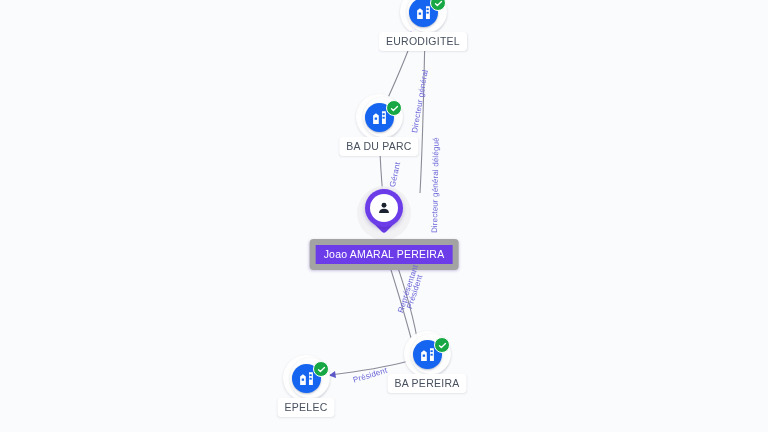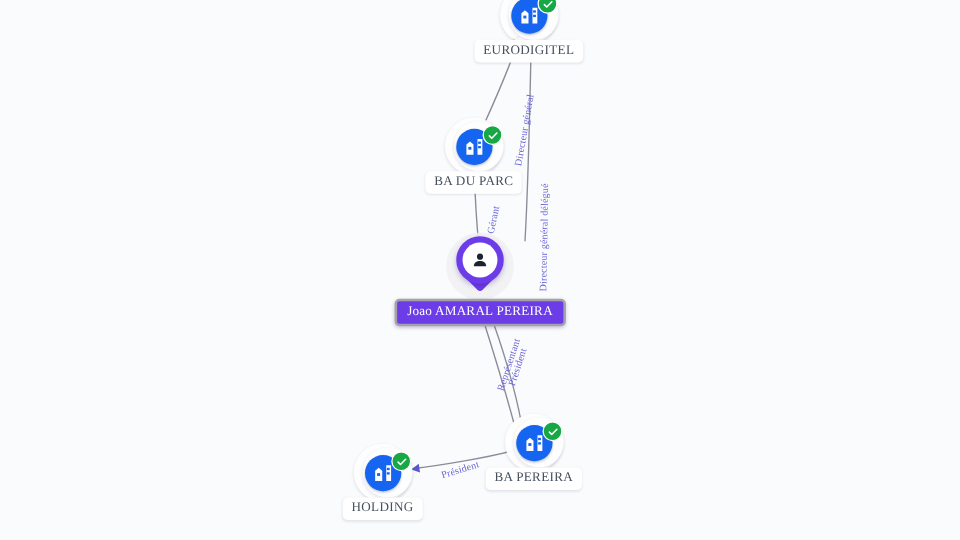--- a/index.html
+++ b/index.html
@@ -11,21 +11,20 @@
     height: 432px;
     overflow: hidden;
     background: #fafbfd;
     font-family: "Liberation Sans", sans-serif;
   }
   #graph-canvas {
     position: relative;
     width: 768px;
     height: 432px;
     background: #fafbfd;
-    font-family: Liberation Serif, serif;
   }
   #edge-layer {
     position: absolute;
     left: 0;
     top: 0;
     width: 768px;
     height: 432px;
   }
 
   
@@ -138,21 +137,21 @@
   .person-label {
     position: absolute;
     left: 50%;
     transform: translateX(-50%);
     top: 26px;
     white-space: nowrap;
     font-size: 10.5px;
     letter-spacing: 0.2px;
     color: #ffffff;
     background: #6c3ce9;
-    border: 2px solid #a3a3a3;
+    border: 6px solid #a3a3a3;
     padding: 3px 8px 4px 8px;
     border-radius: 4px;
     box-shadow: 0 1px 3px rgba(60,30,140,0.25);
   }
 
   
   .edge-label {
     position: absolute;
     white-space: nowrap;
     font-size: 8px;
@@ -273,21 +272,21 @@
         <rect x="5.2" y="12" width="3.4" height="3.2" fill="#1565f0"></rect>
         <rect x="16.2" y="6" width="3.2" height="2.6" fill="#1565f0"></rect>
         <rect x="16.2" y="11" width="3.2" height="2.6" fill="#1565f0"></rect>
       </svg>
     </div>
     <div class="verify-badge">
       <svg width="9" height="9" viewBox="0 0 24 24" fill="none">
         <path d="M4 12.5l5 5L20 6.5" stroke="#ffffff" stroke-width="3.4" stroke-linecap="round" stroke-linejoin="round"></path>
       </svg>
     </div>
-    <div class="node-label">HOLDING</div>
+    <div class="node-label">EPELEC</div>
   </div>
 
   <div class="edge-label" style="left:388px; top:186px; transform: rotate(-78deg);">Gérant</div>
 
   <div class="edge-label" style="left:410px; top:132px; transform: rotate(-80deg);">Directeur général</div>
 
   <div class="edge-label" style="left:430px; top:233px; transform: rotate(-89deg);">Directeur général délégué</div>
 
   <div class="edge-label" style="left:405px; top:307px; transform: rotate(-72deg);">Président</div>
 

